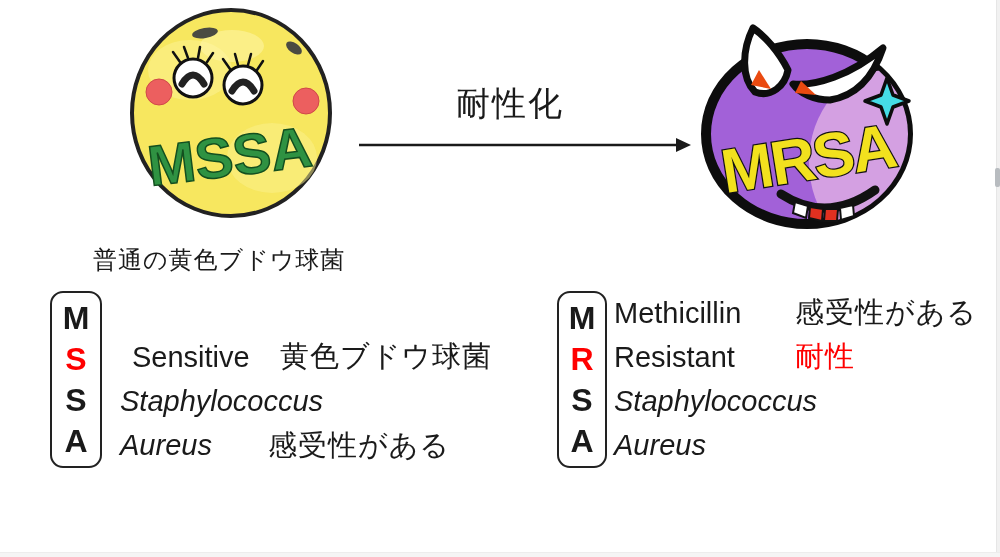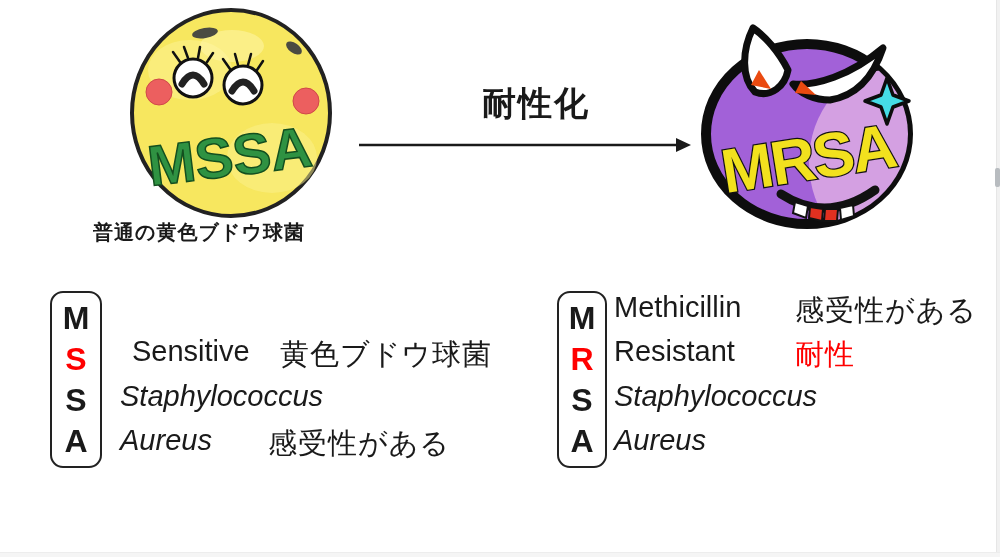--- a/index.html
+++ b/index.html
@@ -8,43 +8,43 @@
     position:relative; width:1000px; height:557px; overflow:hidden;
     background:#ffffff;
     font-family:"Liberation Sans","DejaVu Sans",sans-serif;
     color:#1a1a1a;
   }
   figure { position:absolute; }
   .mssa-fig { left:130px; top:8px; width:205px; height:215px; }
   .mrsa-fig { left:695px; top:22px; width:224px; height:212px; }
 
   .mssa-caption {
-    position:absolute; left:93px; top:219px; width:320px;
-    font-size:20px; font-weight:bold; letter-spacing:1px; white-space:nowrap;
+    position:absolute; left:93px; top:244px; width:320px;
+    font-size:24px; font-weight:normal; letter-spacing:1px; white-space:nowrap;
   }
   .arrow-label {
-    position:absolute; left:430px; top:81px; width:160px; text-align:right;
-    font-size:34px; font-weight:bold; letter-spacing:2px;
+    position:absolute; left:430px; top:81px; width:160px; text-align:center;
+    font-size:34px; font-weight:normal; letter-spacing:2px;
   }
   .arrow-svg { position:absolute; left:358px; top:134px; width:334px; height:22px; }
 
   .letterbox {
     position:absolute; width:52px; height:177px; top:291px;
     border:2px solid #222; border-radius:13px;
     display:flex; flex-direction:column; justify-content:space-around; align-items:center;
     background:#fff; padding:4px 0;
   }
   .letterbox .letter { font-size:32px; font-weight:bold; line-height:1; }
   .letterbox.left-box  { left:50px;  }
   .letterbox.right-box { left:557px; width:50px; }
 
   .rows { position:absolute; top:291px; height:177px; display:flex; flex-direction:column; }
   .rows.left-rows  { left:120px; width:400px; }
   .rows.right-rows { left:614px; width:370px; }
-  .row { flex:1 1 0; display:flex; align-items:flex-start; white-space:nowrap; }
+  .row { flex:1 1 0; display:flex; align-items:center; white-space:nowrap; }
   .row .en { font-size:29px; }
   .row .ja { font-size:29px; letter-spacing:1px; }
   .left-rows  .en { width:148px; flex:0 0 auto; }
   .right-rows .en { width:181px; flex:0 0 auto; }
   .row.indent { padding-left:12px; }
   .italic { font-style:italic; }
   .red { color:#ff0000; }
 
   .scroll-track {
     position:absolute; right:0; top:0; width:4px; height:557px;

